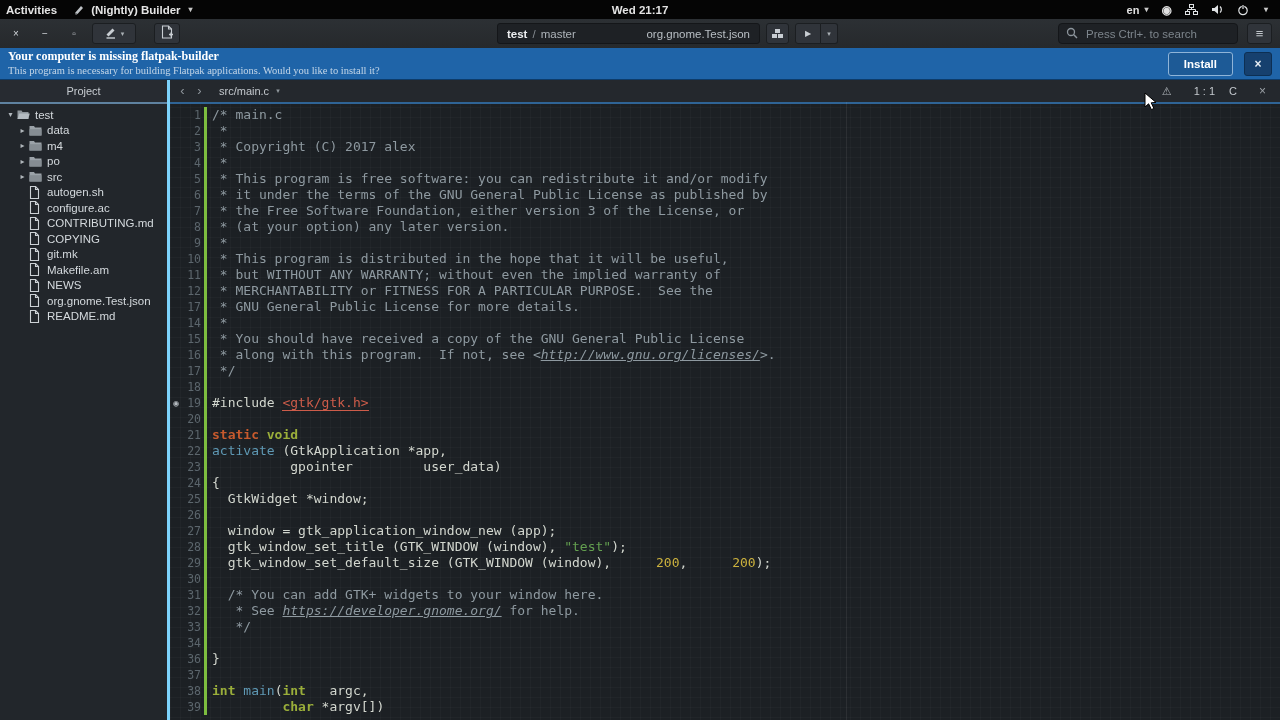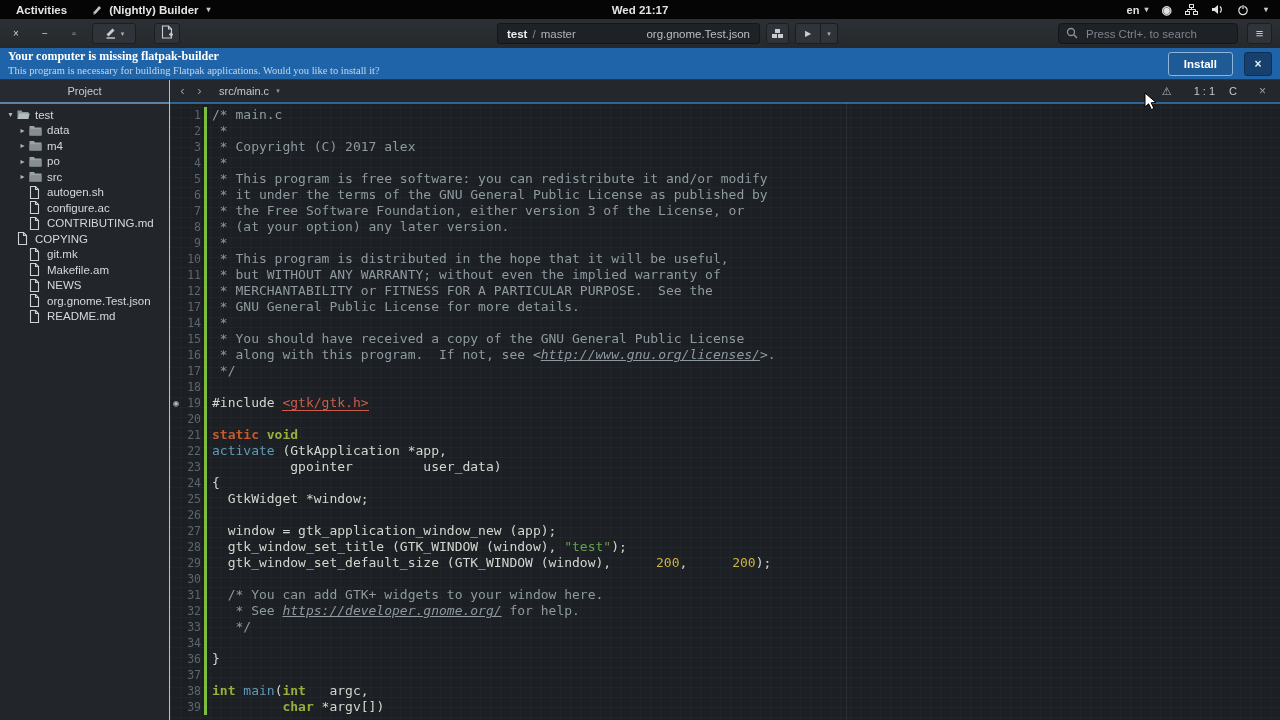--- a/index.html
+++ b/index.html
@@ -2,21 +2,21 @@
 <html style="--accent-blue: #1f64a8; --git-added: #7dbd3f; --keyword: #c75a2d; --type: #9aae3a; --function: #5f99b5; --string: #64a050; --number: #ccb23e; --error: #cd5c4a; --comment: #8e99a0;"><head>
 <meta charset="utf-8">
 <style>
   html,body{margin:0;padding:0;background:#101214;}
   body{width:1280px;height:720px;overflow:hidden;font-family:"Liberation Sans",sans-serif;-webkit-font-smoothing:antialiased;}
   #screen{position:relative;width:1280px;height:720px;background:#1c2024;}
 
   
   .shell-bar{position:absolute;top:0;left:0;right:0;height:19px;background:#050505;color:#e4e4e4;
     display:flex;align-items:center;font-size:11.5px;font-weight:600;}
-  .shell-left{display:flex;align-items:center;gap:24px;padding-left:16px;}
+  .shell-left{display:flex;align-items:center;gap:16px;padding-left:6px;}
   .appmenu{display:flex;align-items:center;gap:6px;}
   .shell-caret{font-size:8px;color:#c8c8c8;margin-left:2px;}
   .shell-clock{position:absolute;left:50%;transform:translateX(-50%);}
   .shell-right{margin-left:auto;display:flex;align-items:center;gap:13px;padding-right:12px;}
   .shell-icon{display:flex;align-items:center;color:#e0e0e0;font-size:11px;}
   .shell-icon svg{display:block;}
 
   
   .header-bar{position:absolute;top:19px;left:0;right:0;height:29px;
     background:linear-gradient(#2c3034,#26292c);border-bottom:1px solid #111315;}
@@ -51,21 +51,21 @@
   .notif-text{padding-left:8px;line-height:1.25;font-family:Liberation Serif, serif;}
   .notif-title{font-size:12px;font-weight:bold;}
   .notif-body{font-size:10.5px;color:rgba(255,255,255,.72);}
   .notif-install{margin-left:auto;height:22px;padding:0 15px;background:#1d5a96;border:1px solid #8fb4d8;border-radius:3px;
     color:#fff;font-size:11.5px;font-weight:bold;display:flex;align-items:center;}
   .notif-close{width:26px;height:22px;margin:0 8px 0 11px;background:#16406e;border:1px solid #0d2f53;border-radius:3px;
     color:#e8eef4;font-size:12px;font-weight:bold;display:flex;align-items:center;justify-content:center;}
 
   
   .main{position:absolute;top:80px;left:0;right:0;bottom:0;display:flex;}
-  .sidebar{width:170px;background:#22262b;border-right:1px solid #7dd3fc;display:flex;flex-direction:column;box-sizing:border-box;}
+  .sidebar{width:170px;background:#22262b;border-right:3px solid #7dd3fc;display:flex;flex-direction:column;box-sizing:border-box;}
   .sidebar-header{height:22px;flex:none;background:#272b31;border-bottom:2px solid #5f82a0;
     display:flex;align-items:center;justify-content:center;font-size:11px;color:#c6cbd0;box-sizing:content-box;}
   .tree{padding-top:3px;font-size:11.5px;color:#d4d9dd;overflow:hidden;}
   .tree-row{height:15.5px;display:flex;align-items:center;cursor:default;}
   .expander{width:13px;font-size:8px;color:#b0b6bb;text-align:center;flex:none;}
   .tree-icon{width:16px;display:flex;align-items:center;flex:none;}
   .tree-label{padding-left:2px;white-space:nowrap;}
 
   .editor{flex:1;display:flex;flex-direction:column;position:relative;background:#1c2024;min-width:0;}
   .tab-bar{height:22px;flex:none;background:#24282d;border-bottom:2px solid #2f6496;display:flex;align-items:center;
@@ -306,21 +306,21 @@
           <div class="tree-row" style="padding-left: 16px;">
             <span class="expander"></span>
             <span class="tree-icon">
               <svg width="11" height="13" viewBox="0 0 11 13">
                 <path d="M1.5 0.5 h5 l3 3 v9 h-8 z" fill="none" stroke="#cdd2d6" stroke-width="1.1"></path>
                 <path d="M6.5 0.5 v3 h3" fill="none" stroke="#cdd2d6" stroke-width="1.1"></path>
               </svg>
             </span>
             <span class="tree-label">CONTRIBUTING.md</span>
           </div>
-          <div class="tree-row" style="padding-left: 4px;">
+          <div class="tree-row" style="padding-left: 16px;">
             <span class="expander"></span>
             <span class="tree-icon">
               <svg width="11" height="13" viewBox="0 0 11 13">
                 <path d="M1.5 0.5 h5 l3 3 v9 h-8 z" fill="none" stroke="#cdd2d6" stroke-width="1.1"></path>
                 <path d="M6.5 0.5 v3 h3" fill="none" stroke="#cdd2d6" stroke-width="1.1"></path>
               </svg>
             </span>
             <span class="tree-label">COPYING</span>
           </div>
           <div class="tree-row" style="padding-left: 16px;">

